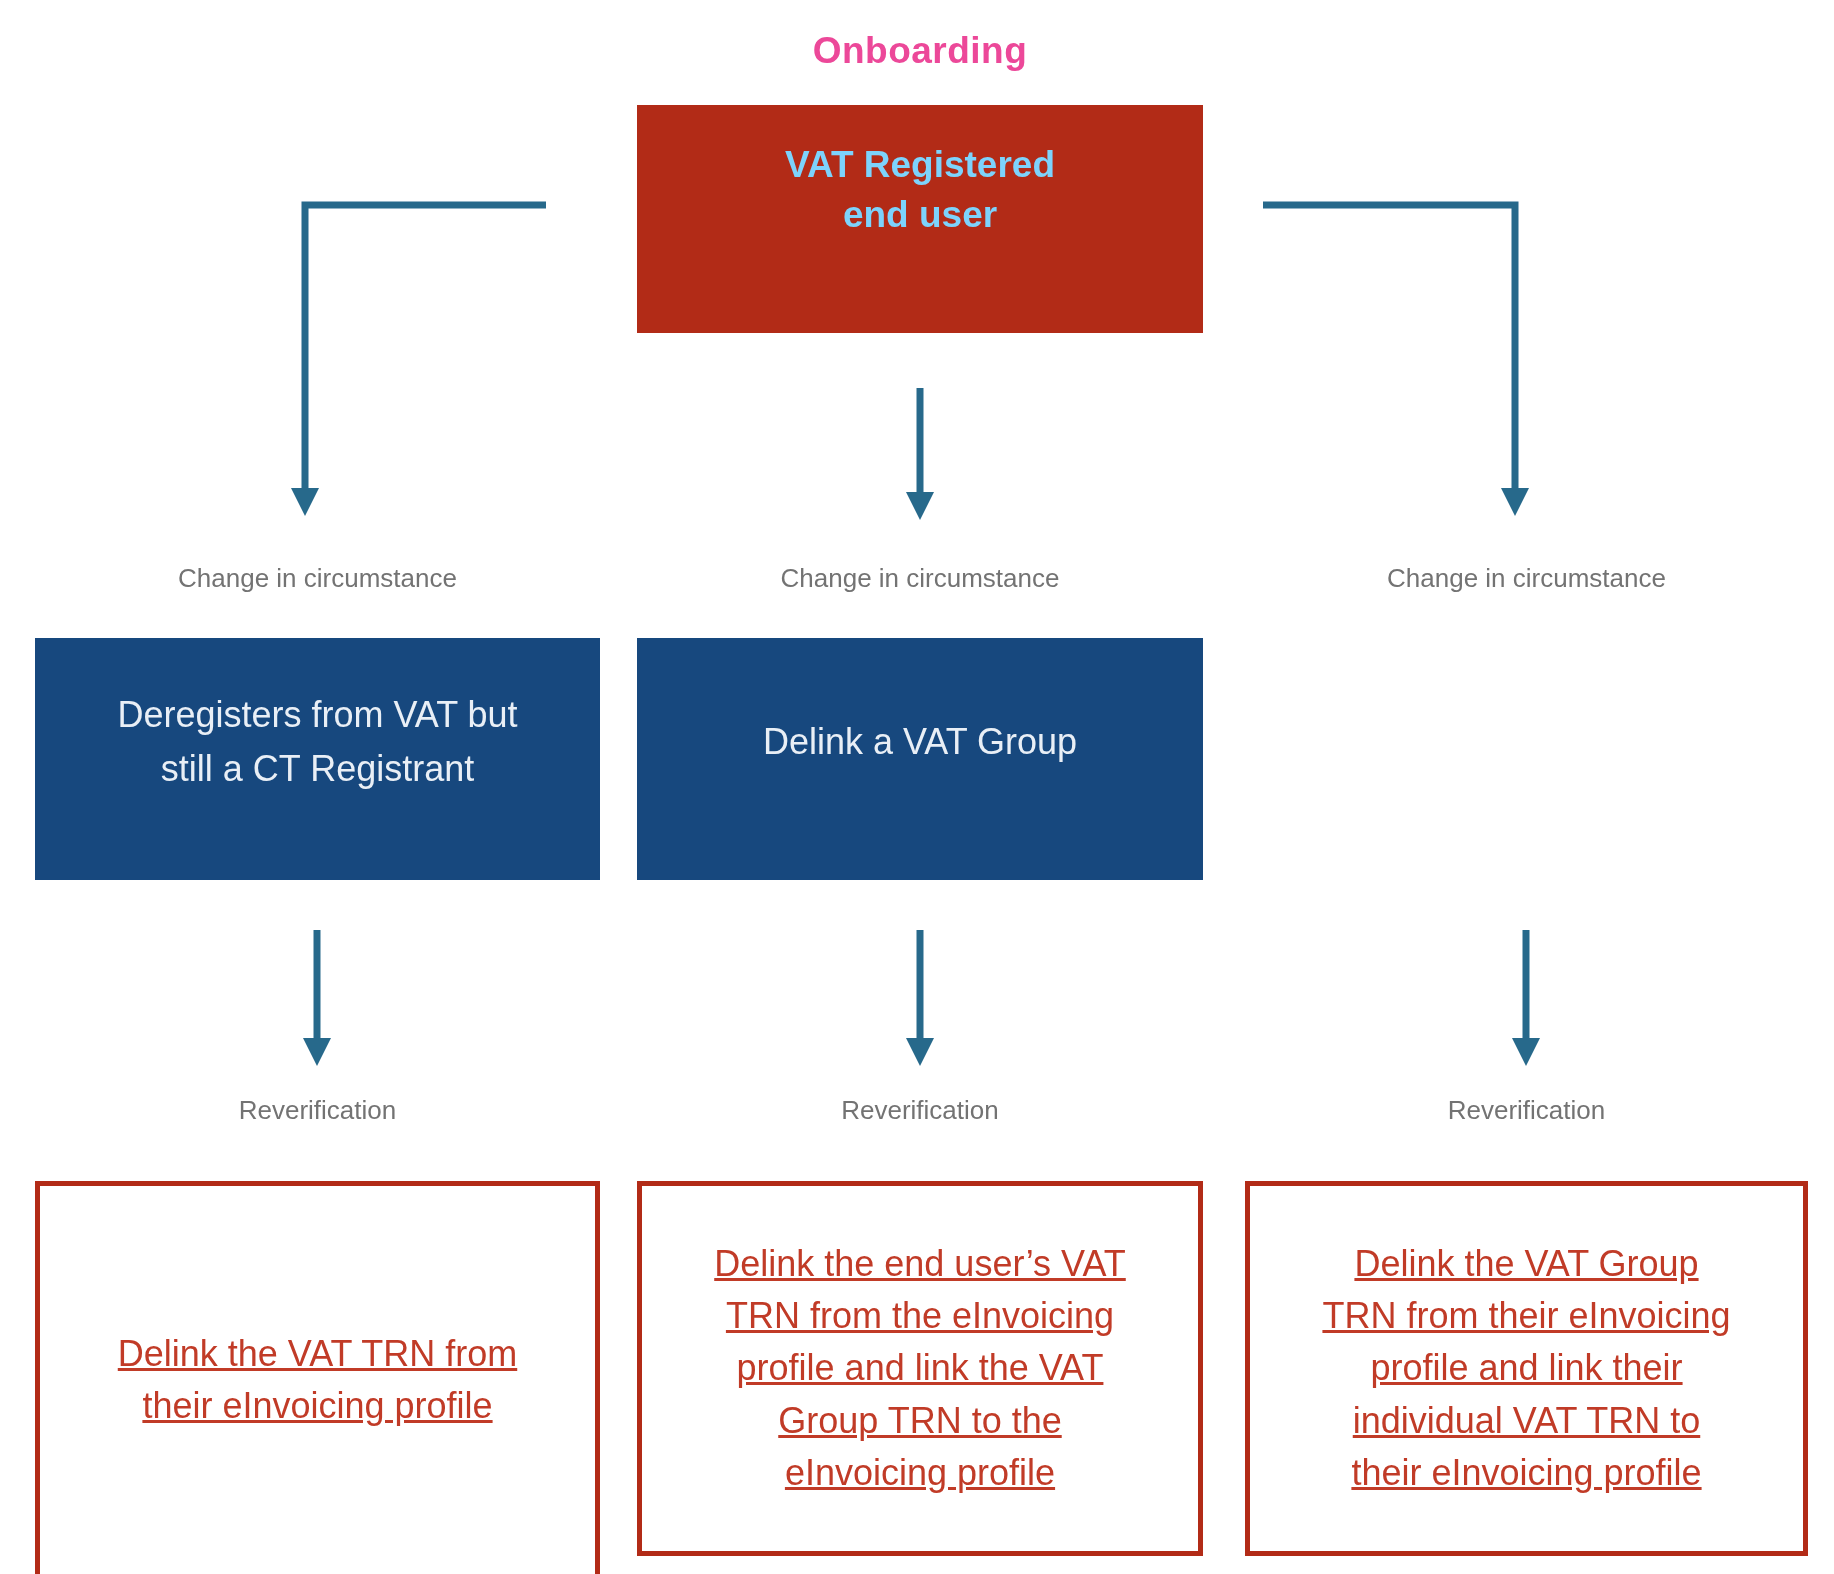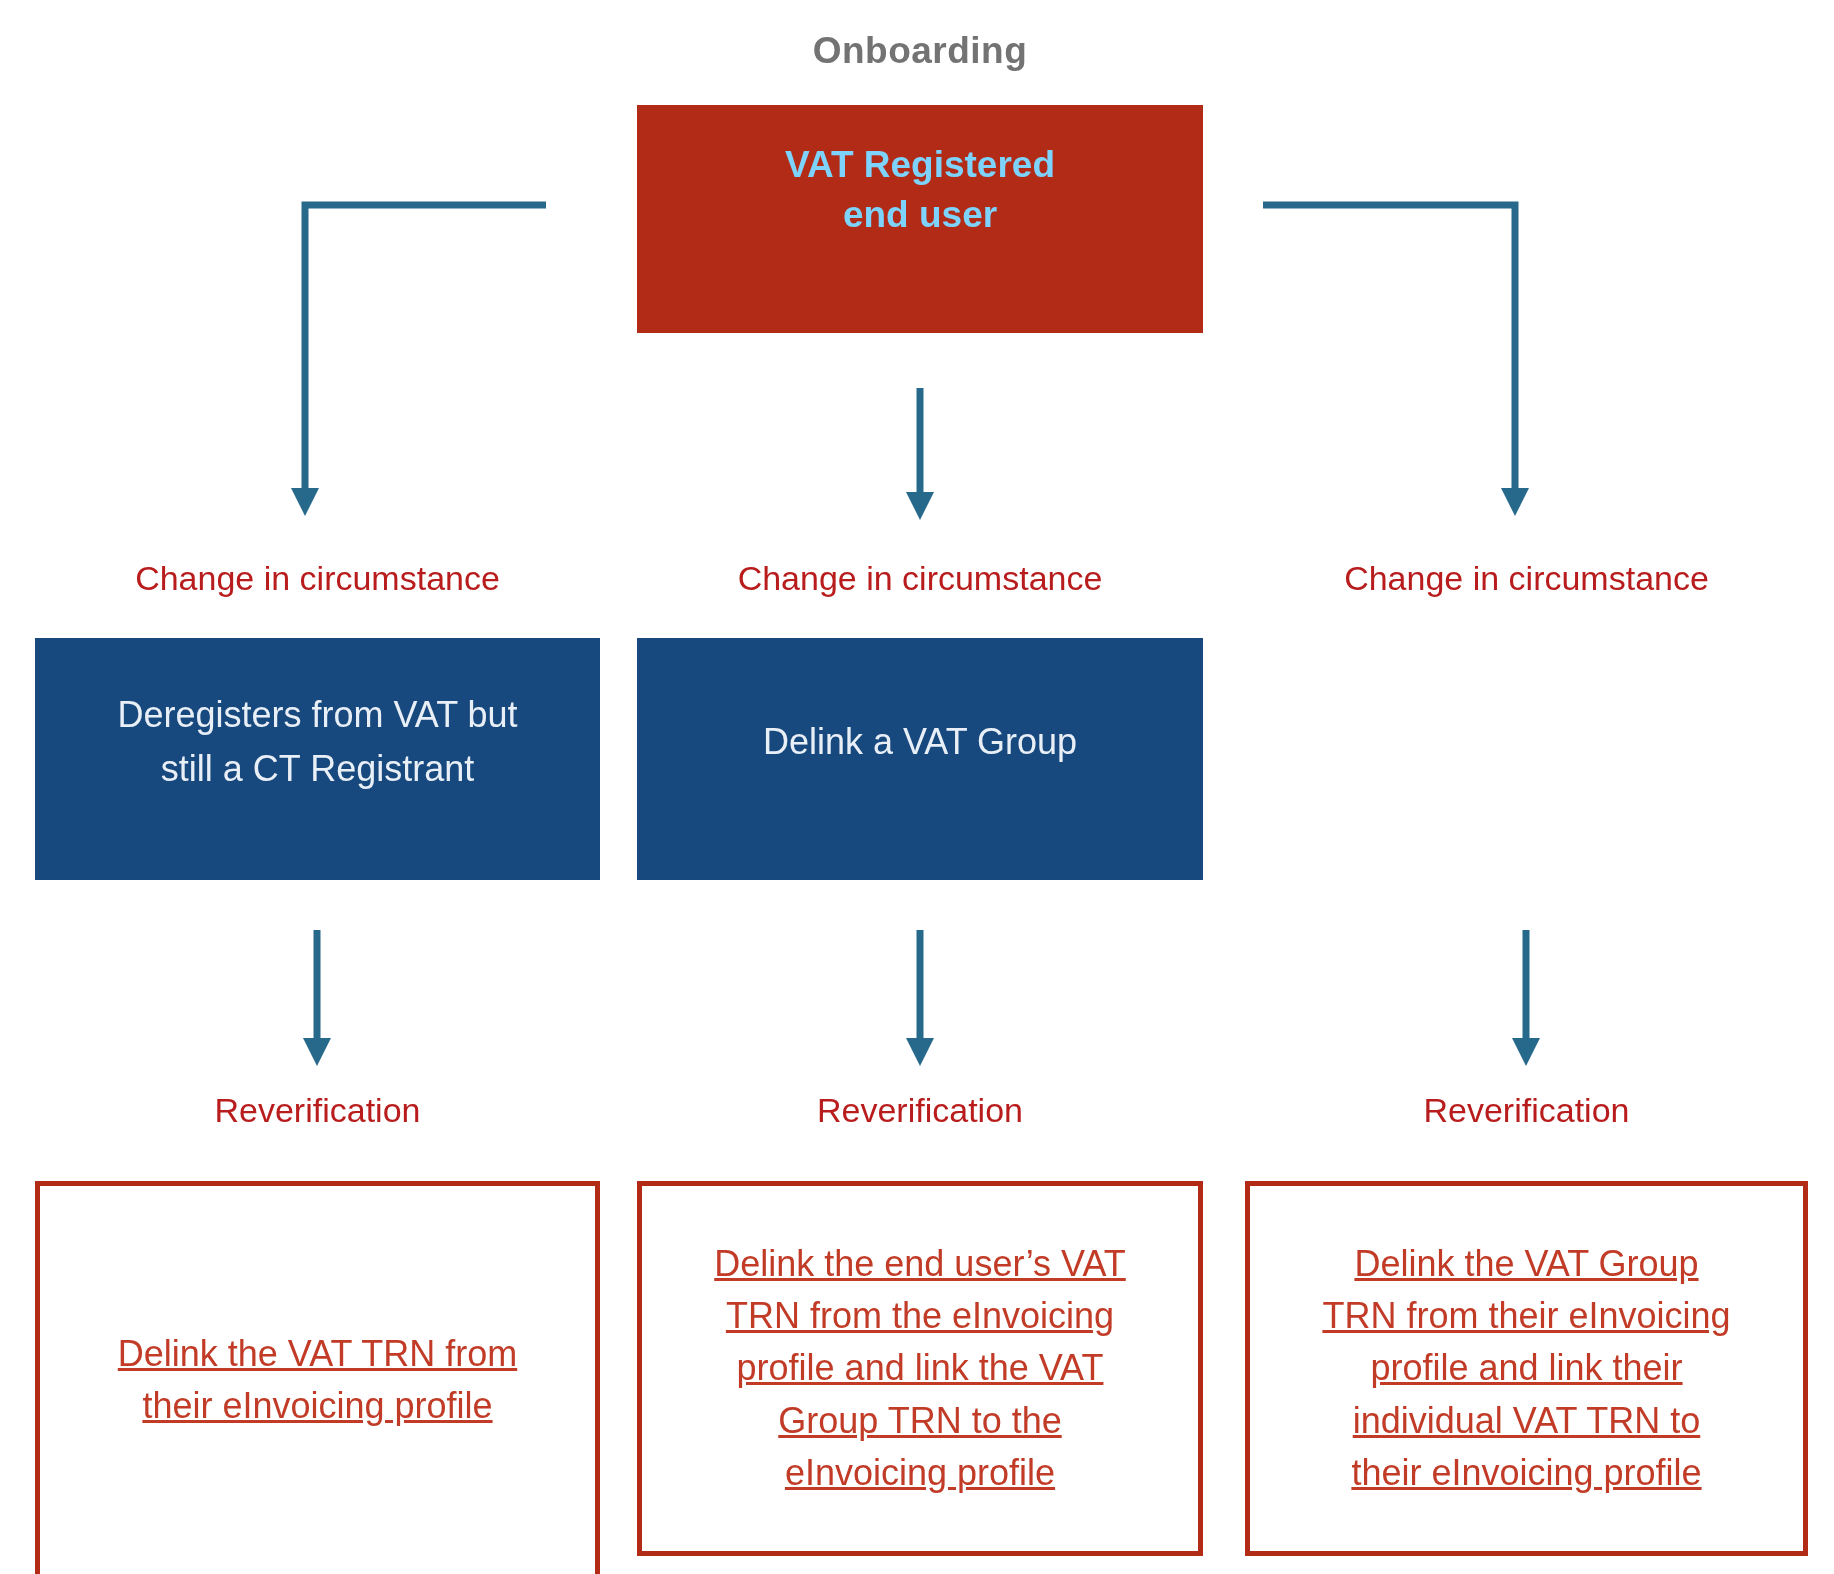--- a/index.html
+++ b/index.html
@@ -13,21 +13,21 @@
     height: 1574px;
     background: #ffffff;
     font-family: "Liberation Sans", "DejaVu Sans", sans-serif;
     overflow: hidden;
   }
   .abs { position: absolute; box-sizing: border-box; }
 
   .title {
     left: 637px; top: 26px; width: 566px; height: 50px;
     display: flex; align-items: center; justify-content: center;
-    font-size: 37px; font-weight: 700; color: #737373;
+    font-size: 37px; font-weight: 700; color: #ec4899;
     letter-spacing: 0.5px;
   }
 
   .box-root {
     left: 637px; top: 105px; width: 566px; height: 228px;
     background: #B22B17;
     display: flex; align-items: center; justify-content: center;
     text-align: center; padding-bottom: 58px;
     color: #7dd3fc; font-weight: 700; font-size: 37px; line-height: 1.35;
     white-space: pre-line;
@@ -36,21 +36,21 @@
   .connectors {
     left: 0; top: 0; width: 1834px; height: 1574px;
     pointer-events: none;
   }
   .connectors path { stroke: #27698B; stroke-width: 7; fill: none; }
   .connectors polygon { fill: #27698B; }
 
   .flow-label {
     height: 44px;
     display: flex; align-items: center; justify-content: center;
-    font-size: 34px; color: #b91c1c;
+    font-size: 26px; color: #737373;
   }
   .change-label { top: 556px; }
   .reverify-label { top: 1088px; }
 
   .change-box {
     top: 638px; height: 242px;
     background: #17487E;
     display: flex; align-items: center; justify-content: center;
     text-align: center; padding-bottom: 34px;
     color: #E9EFF6; font-size: 36px; line-height: 1.5;

